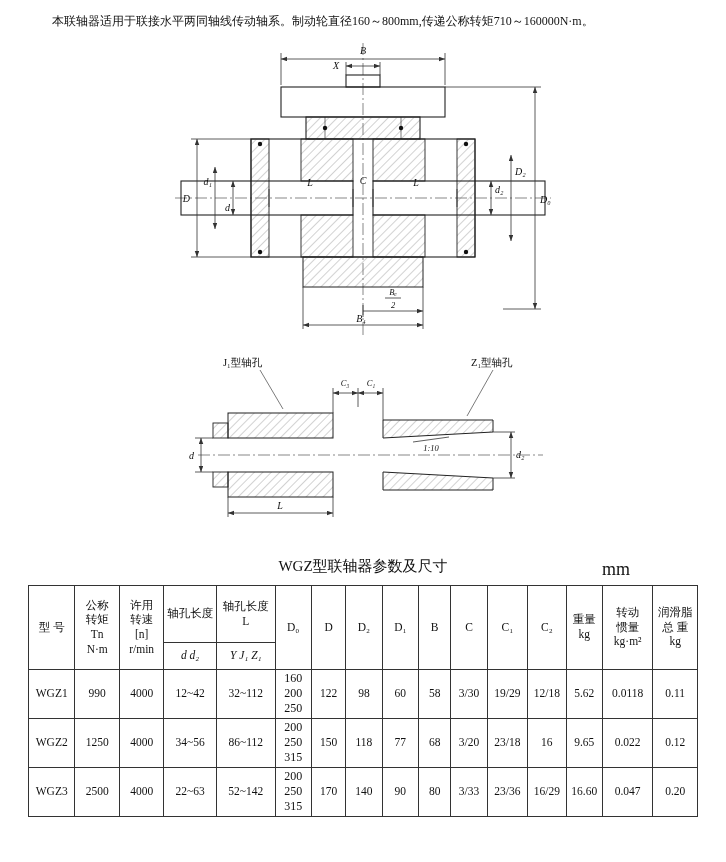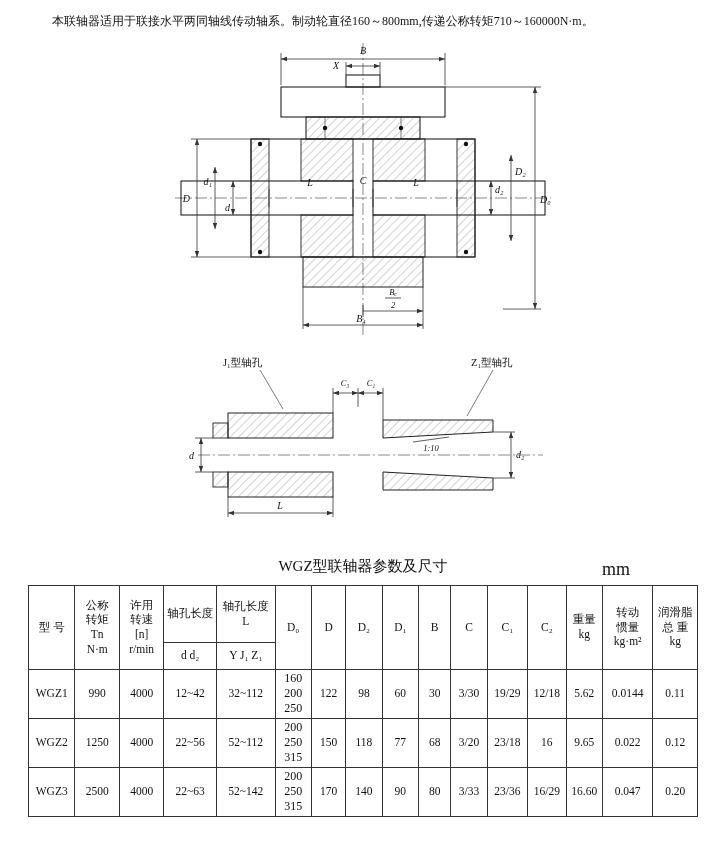--- a/index.html
+++ b/index.html
@@ -33,21 +33,21 @@
   }
   table.params{
     width:670px;border-collapse:collapse;table-layout:fixed;
     font-size:11.5px;margin:0 auto;
   }
   table.params th,table.params td{
     border:1px solid #333;text-align:center;vertical-align:middle;
     padding:1px 0;white-space:pre-line;font-weight:normal;line-height:1.28;
   }
   table.params thead tr.h1 th{height:54px;}
-  table.params thead tr.h2 th{height:24px;}
+  table.params thead tr.h2 th{height:24px;font-style:italic;}
   table.params tbody tr{height:42px;}
   td.multi{font-size:12px;line-height:1.18;}
 </style>
 </head>
 <body>
 
 <div class="page">
 
   <p class="intro">本联轴器适用于联接水平两同轴线传动轴系。制动轮直径160～800mm,传递公称转矩710～160000N·m。</p>
 
@@ -258,34 +258,34 @@
         <td>990</td>
         <td>4000</td>
         <td>12~42</td>
         <td>32~112</td>
         <td class="multi">160
 200
 250</td>
         <td>122</td>
         <td>98</td>
         <td>60</td>
-        <td>30</td>
+        <td>58</td>
         <td>3/30</td>
         <td>19/29</td>
         <td>12/18</td>
         <td>5.62</td>
-        <td>0.0144</td>
+        <td>0.0118</td>
         <td>0.11</td>
       </tr>
       <tr>
         <td>WGZ2</td>
         <td>1250</td>
         <td>4000</td>
-        <td>22~56</td>
-        <td>52~112</td>
+        <td>34~56</td>
+        <td>86~112</td>
         <td class="multi">200
 250
 315</td>
         <td>150</td>
         <td>118</td>
         <td>77</td>
         <td>68</td>
         <td>3/20</td>
         <td>23/18</td>
         <td>16</td>

